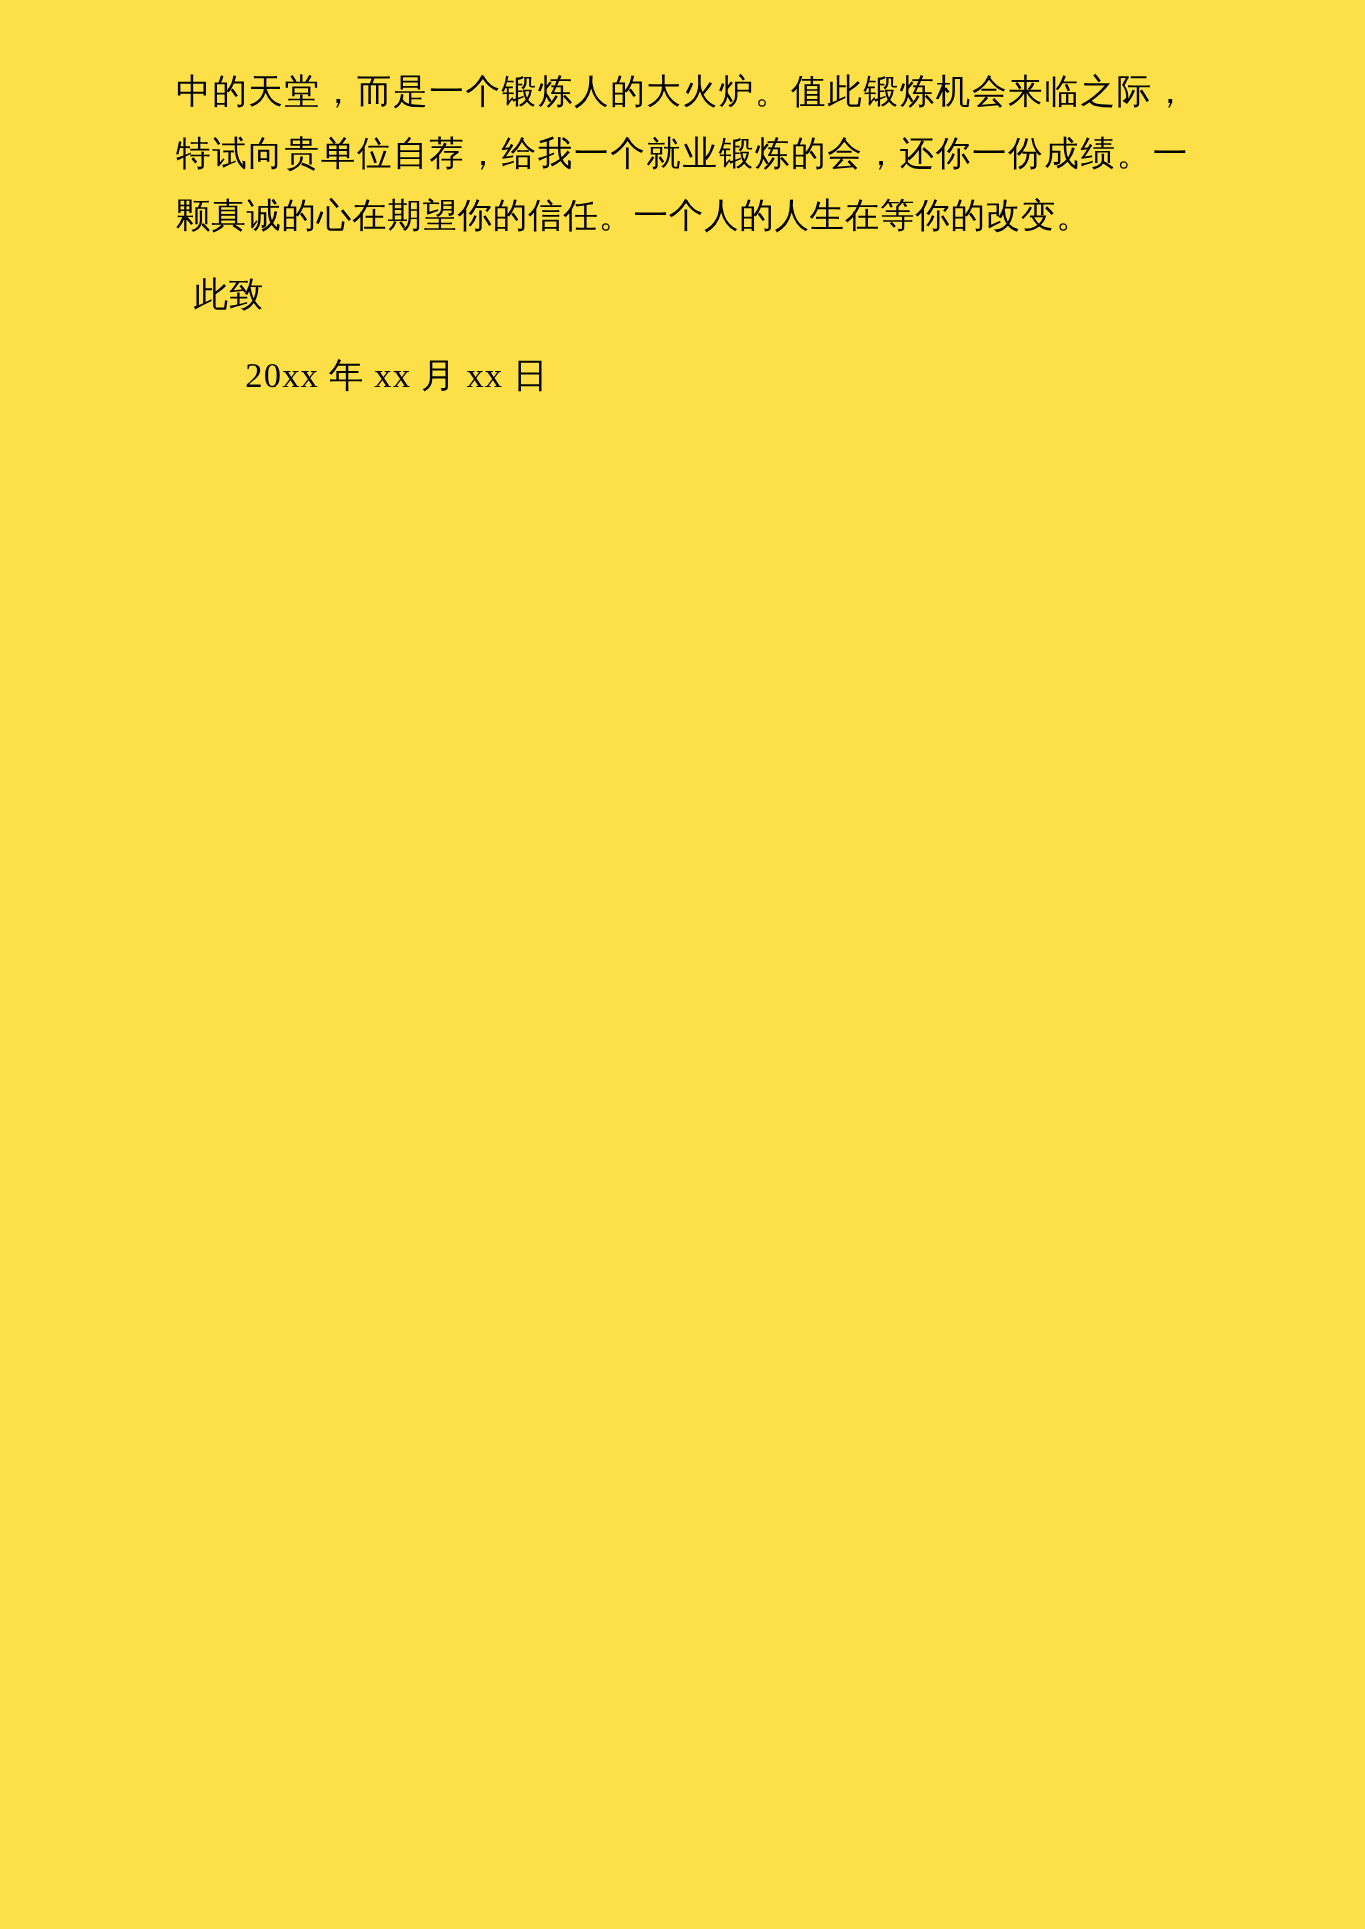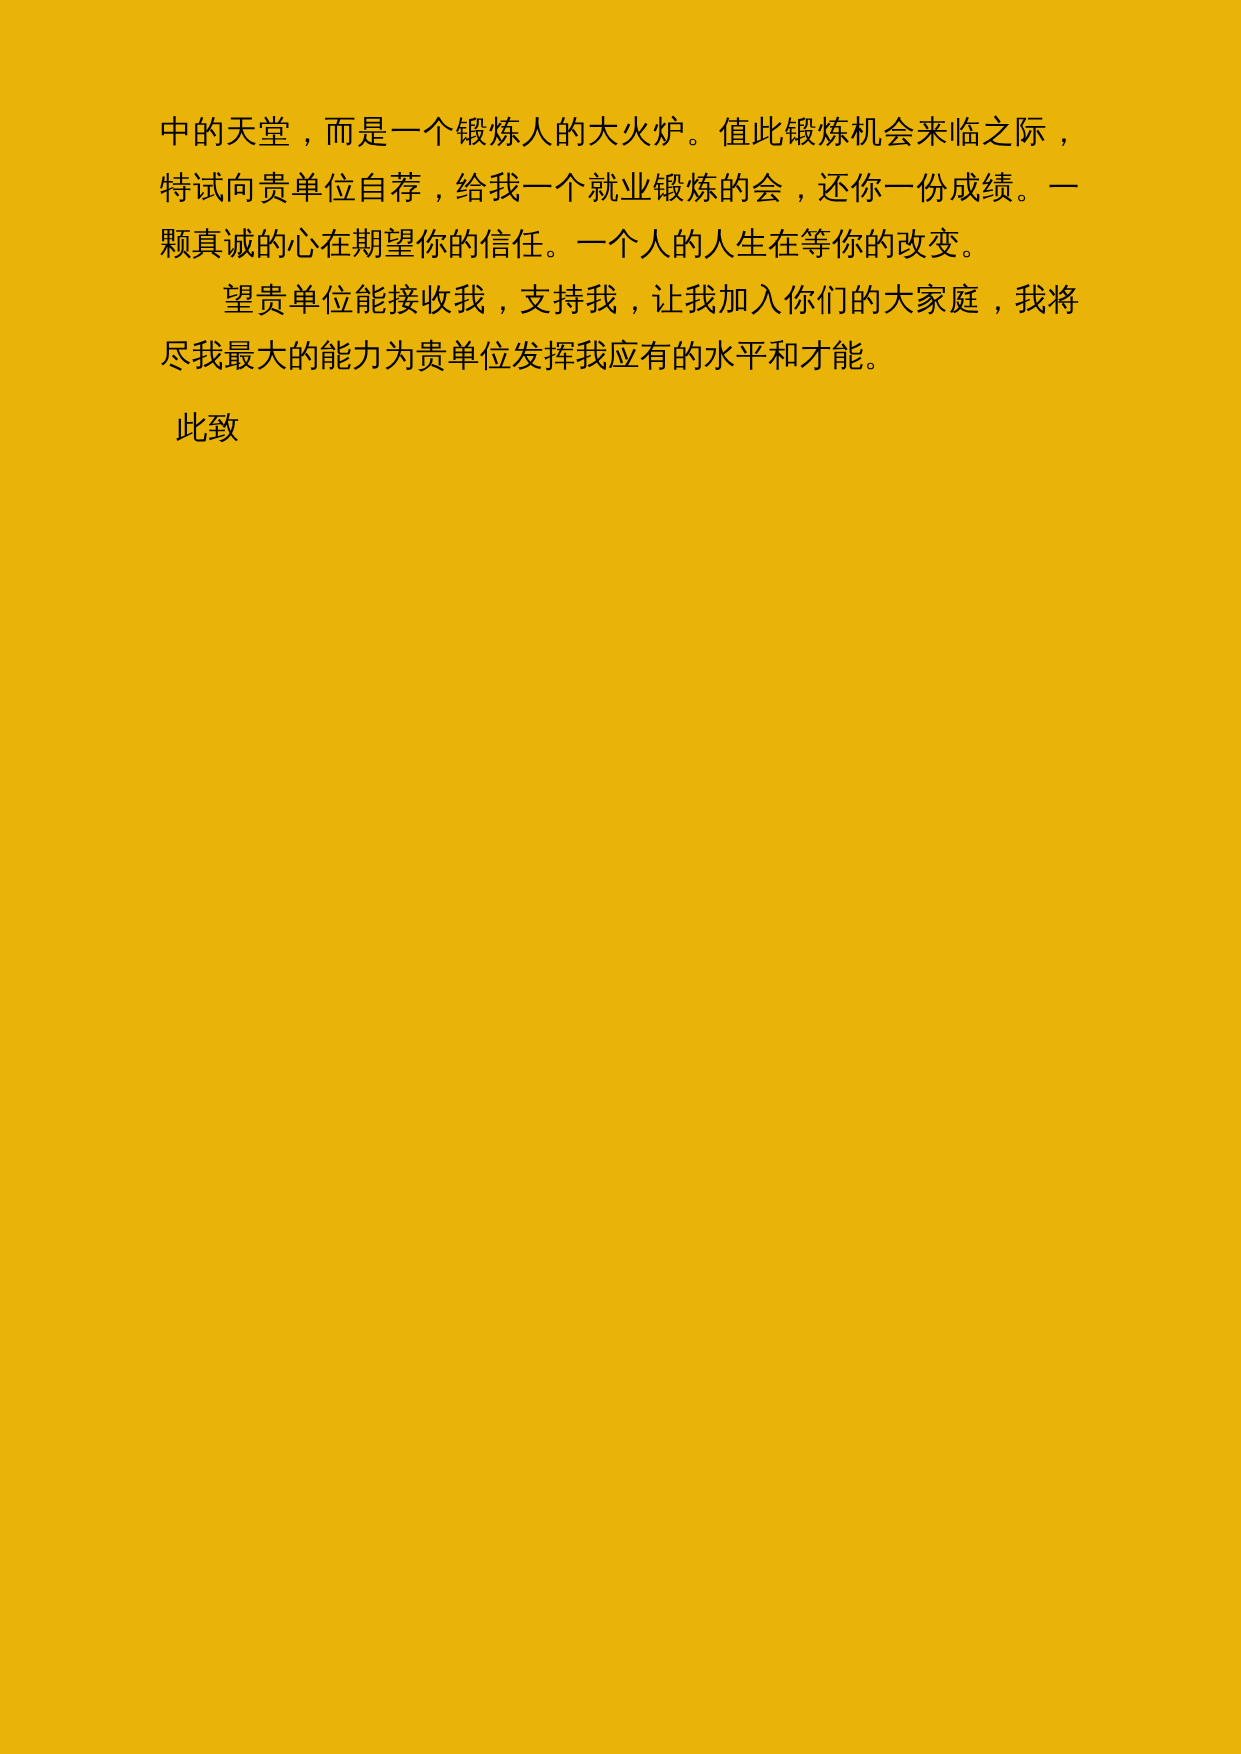--- a/index.html
+++ b/index.html
@@ -12,22 +12,22 @@
     height: 1754px;
     font-family: "Liberation Serif", "DejaVu Serif", serif;
     color: #000000;
     -webkit-font-smoothing: antialiased;
   }
   .page {
     position: relative;
     width: 1241px;
     height: 1754px;
     box-sizing: border-box;
-    padding: 104px 160px 0 160px;
-    background: #eab308;
+    padding: 56px 160px 0 160px;
+    background: #fde047;
   }
   .doc-body {
     width: 920px;
   }
   .para {
     font-size: 31.5px;
     line-height: 56px;
     letter-spacing: 0.5px;
     text-align: justify;
     text-justify: inter-ideograph;
@@ -53,23 +53,23 @@
   .gap-small { height: 2px; }
 </style>
 </head>
 <body>
 
 <div class="page">
   <div class="doc-body">
 
     <p class="para">中的天堂，而是一个锻炼人的大火炉。值此锻炼机会来临之际，特试向贵单位自荐，给我一个就业锻炼的会，还你一份成绩。一颗真诚的心在期望你的信任。一个人的人生在等你的改变。</p>
 
-    <p class="para para-indent">望贵单位能接收我，支持我，让我加入你们的大家庭，我将尽我最大的能力为贵单位发挥我应有的水平和才能。</p>
 
     <p class="line">此致</p>
 
 
     <div class="gap-small"></div>
 
 
+    <p class="sign-line">20xx 年 xx 月 xx 日</p>
 
   </div>
 </div>
 
 </body></html>

